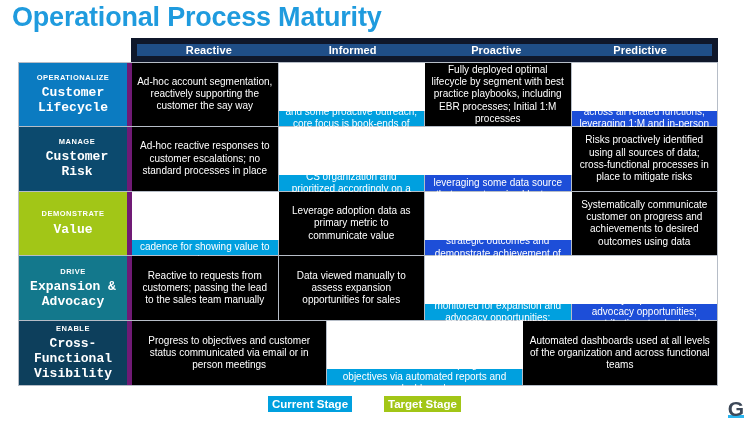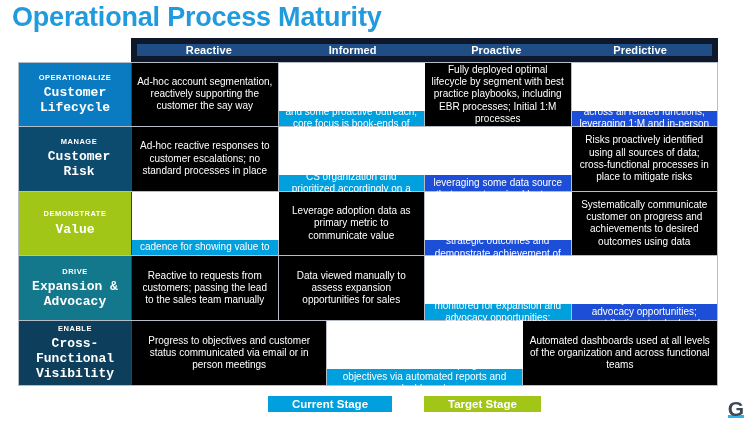--- a/index.html
+++ b/index.html
@@ -72,21 +72,21 @@
     width: 113px;
     flex: 0 0 113px;
     box-sizing: border-box;
     display: flex;
     flex-direction: column;
     align-items: center;
     justify-content: center;
     color: #ffffff;
     text-align: center;
     padding: 2px 4px;
-    border-right: 1px solid #701a75;
+    border-right: 5px solid #701a75;
   }
   .row-label .eyebrow {
     font-size: 7.5px;
     font-weight: bold;
     letter-spacing: 0.5px;
     text-transform: uppercase;
     line-height: 1.25;
   }
   .row-label .title {
     font-size: 13px;
@@ -121,21 +121,21 @@
     position: absolute;
     left: 268px;
     top: 396px;
     display: flex;
     gap: 32px;
   }
   .legend-item {
     color: #ffffff;
     font-size: 11.5px;
     font-weight: bold;
-    padding: 2px 24px;
+    padding: 2px 4px;
     text-align: center;
   }
 
   
   #footer-logo {
     position: absolute;
     right: 10px;
     bottom: 6px;
     font-size: 21px;
     font-weight: bold;

